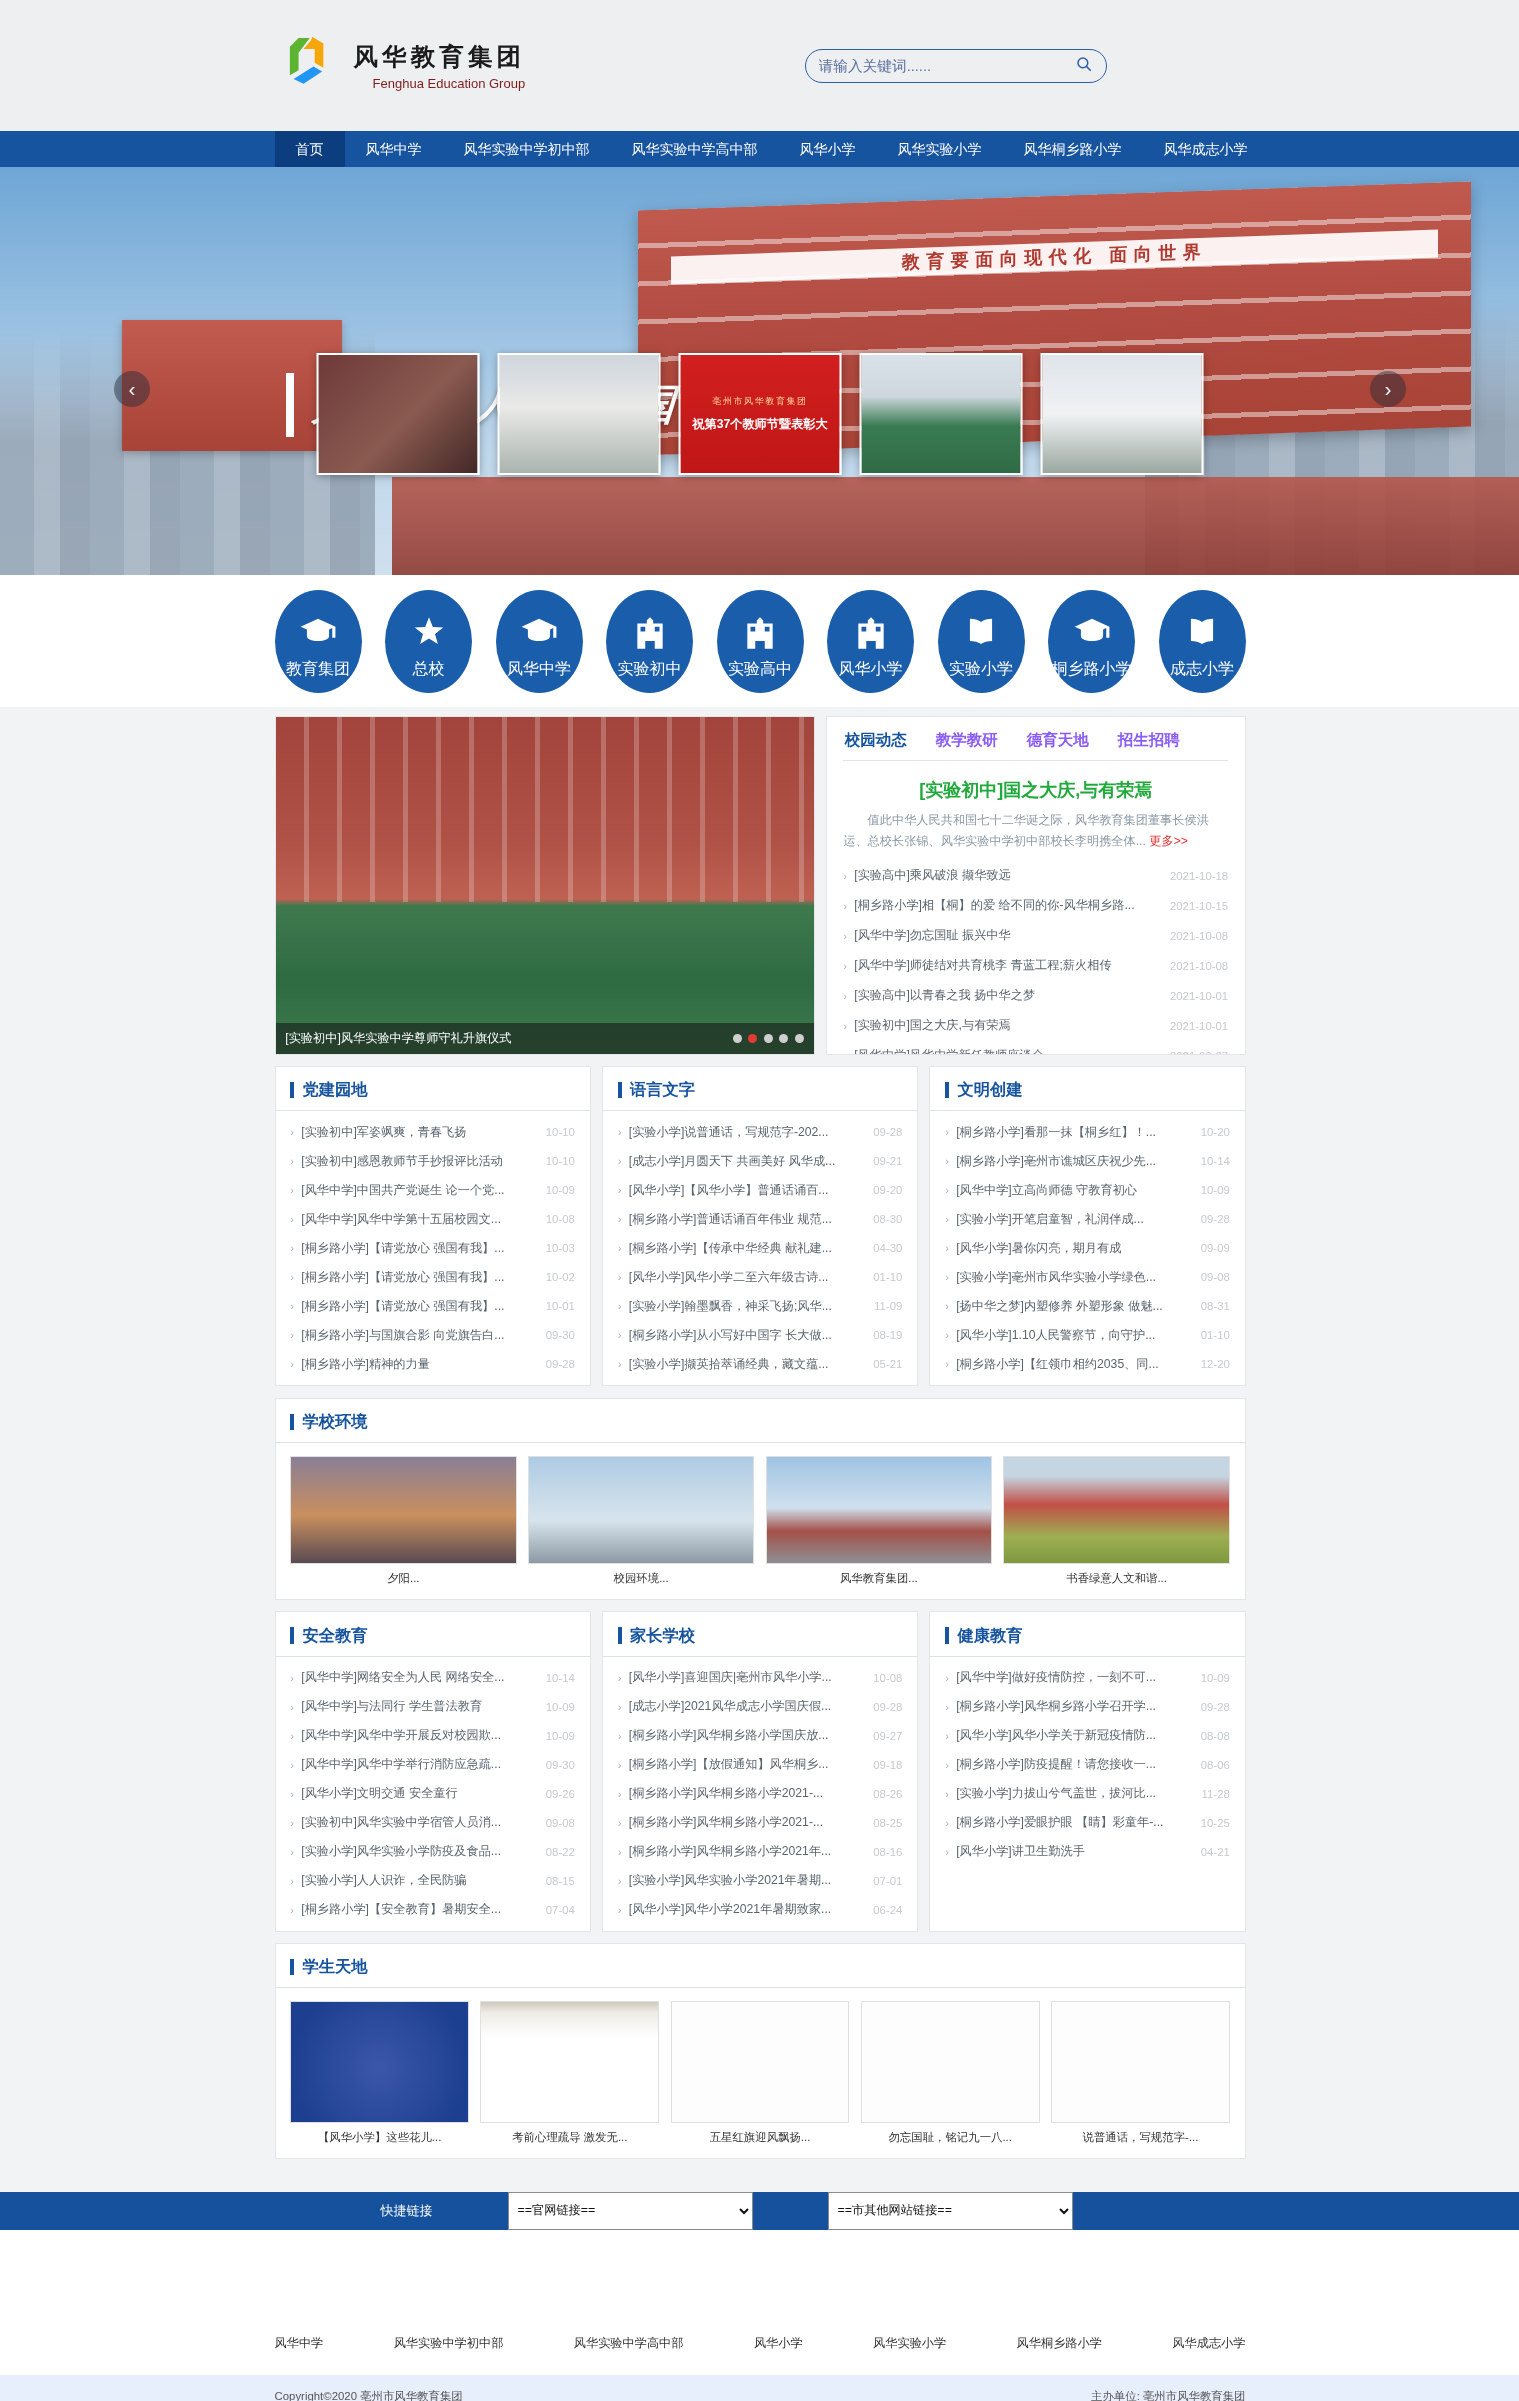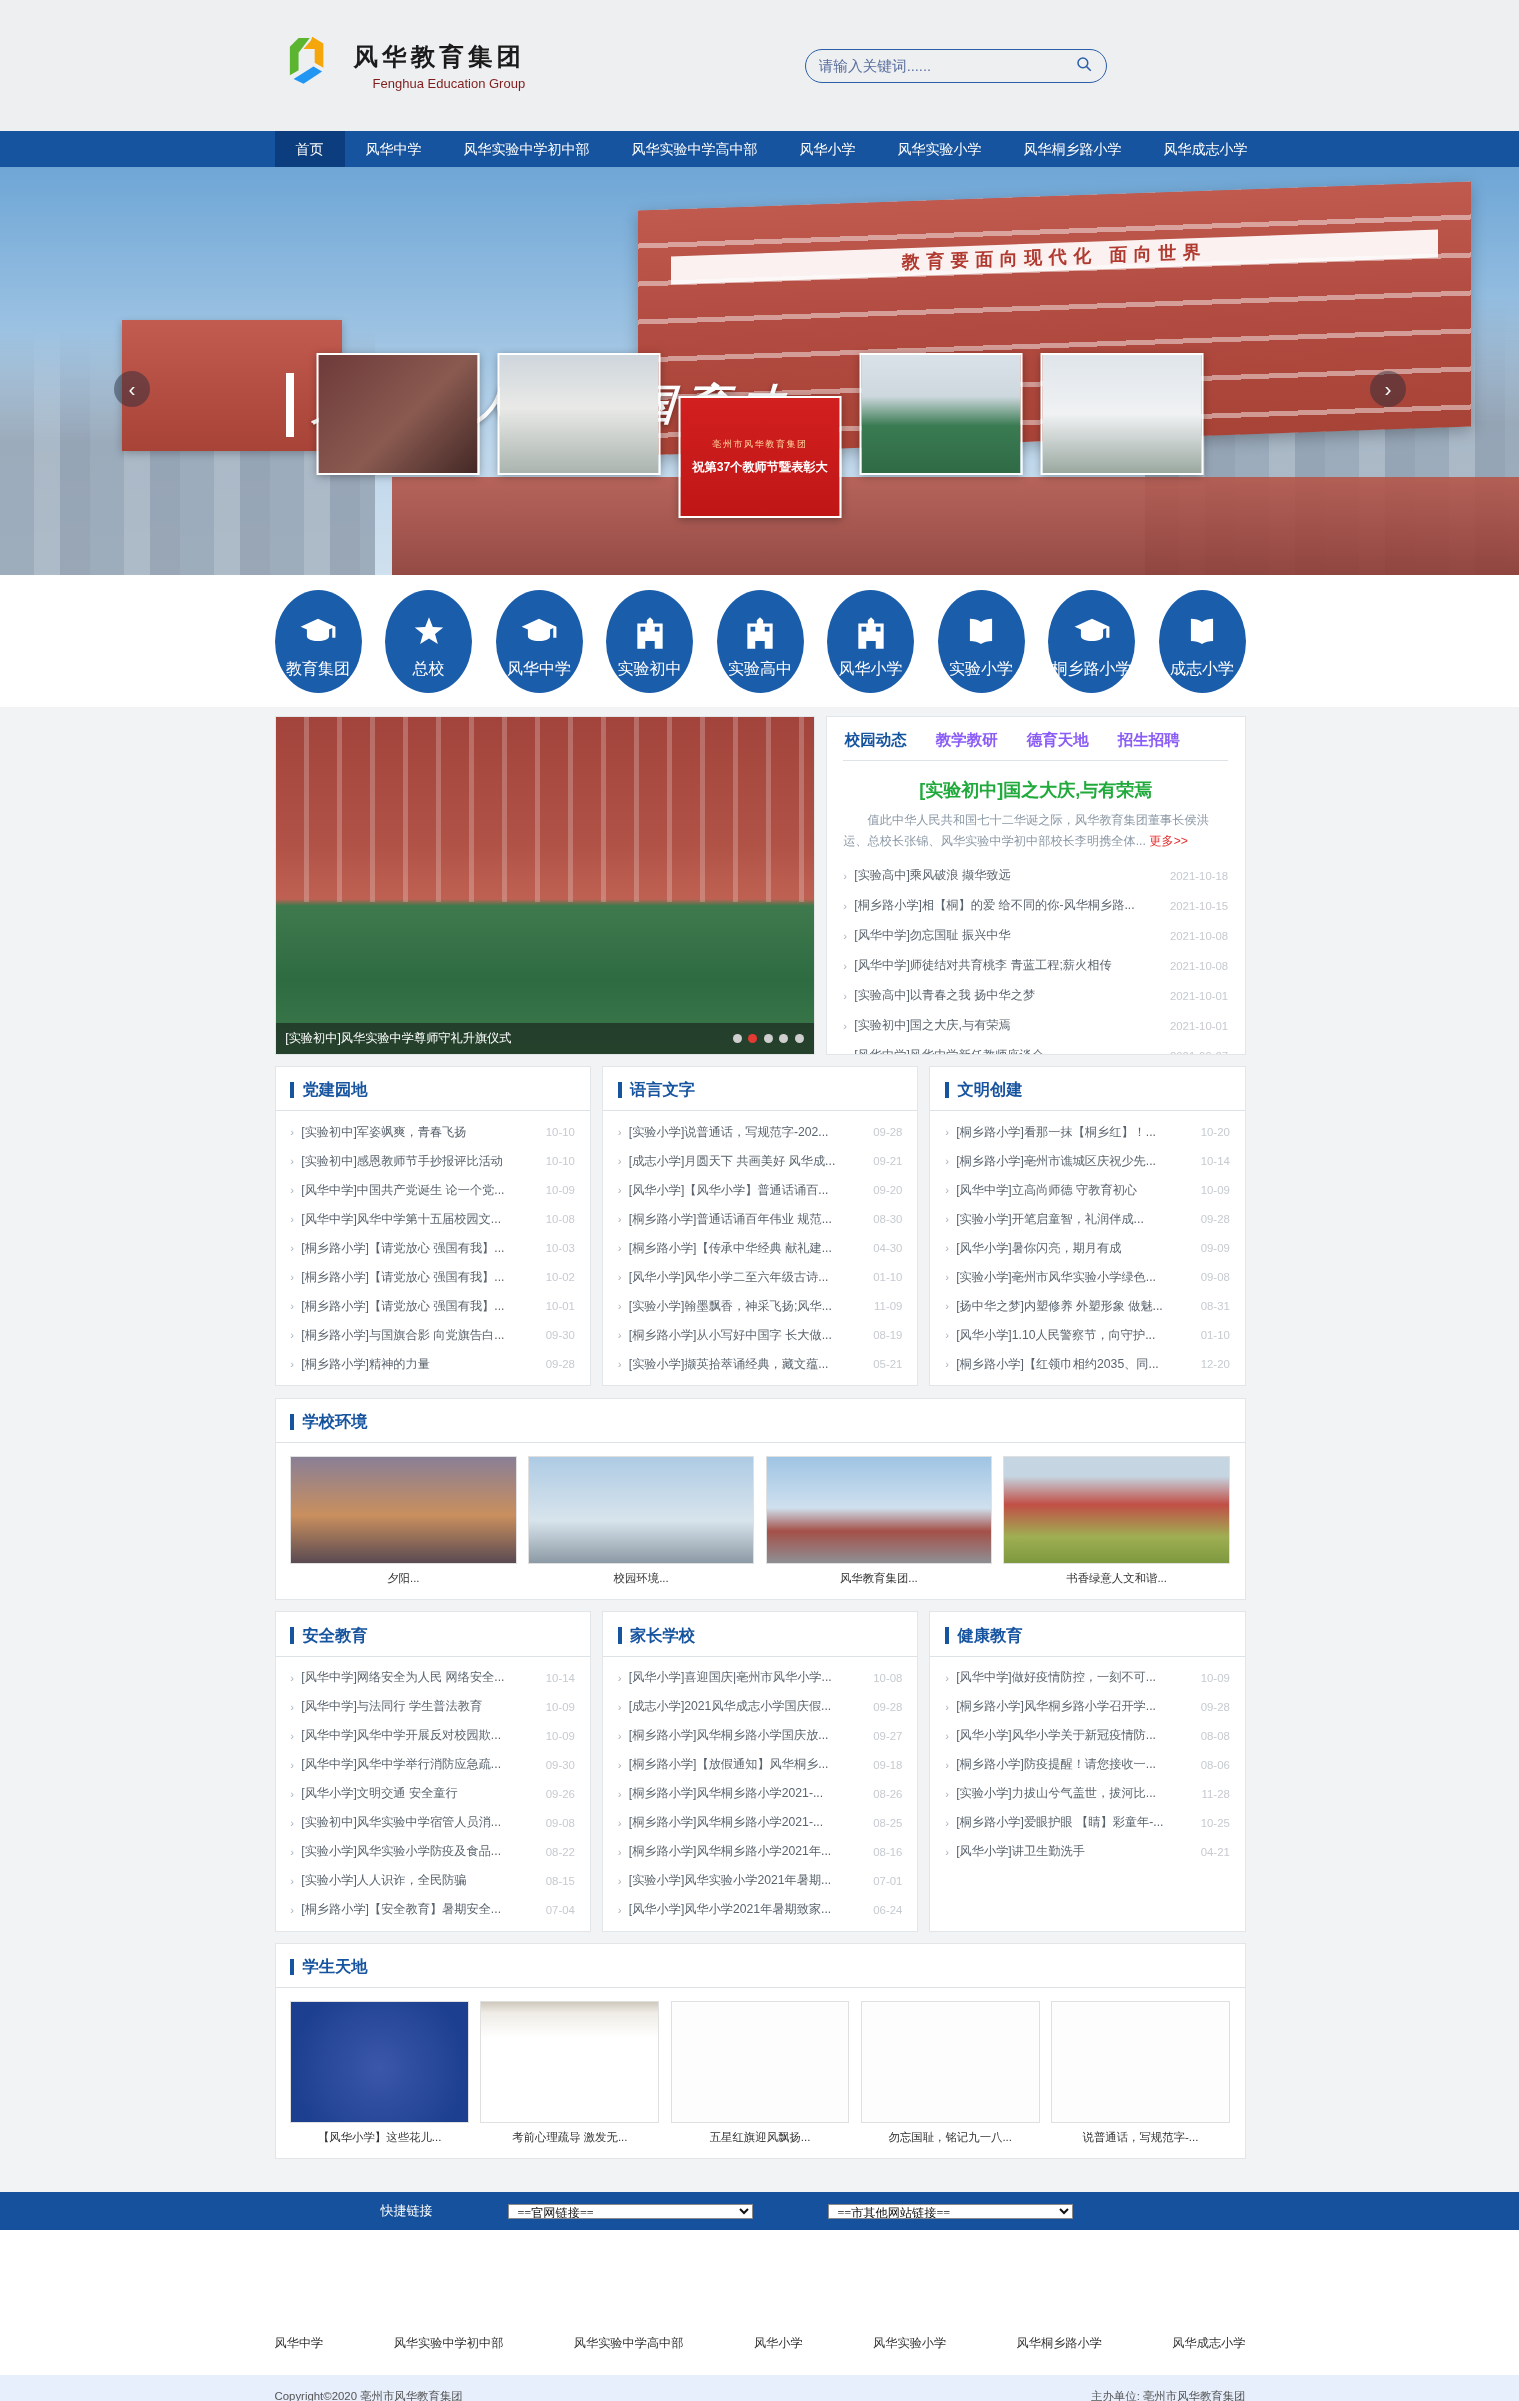--- a/index.html
+++ b/index.html
@@ -40,21 +40,21 @@
   .bld-low { position:absolute; bottom:0; left:392px; right:0; height:98px;
     background:linear-gradient(180deg,#b5574b,#8e3a32); opacity:.9; }
   .slogan { position:absolute; left:286px; top:206px; display:flex; align-items:center; gap:18px; }
   .slogan .bar { width:8.2px; height:64px; background:#fff; }
   .slogan .txt { font-family:"DejaVu Serif","Liberation Serif",serif; font-style:italic; font-weight:bold;
     font-size:42px; color:#fff; letter-spacing:11.4px; text-shadow:0 1.6px 4.9px rgba(0,0,0,.35); transform:skewX(-4deg); }
   .thumbs { position:absolute; top:186px; left:50%; transform:translateX(-50%); display:flex; gap:18px; }
   .thumb { width:163px; height:122px; border:2.4px solid #fff; box-shadow:0 2.4px 8.2px rgba(0,0,0,.35); cursor:pointer; position:relative; overflow:hidden; }
   .thumb.t1 { background:linear-gradient(135deg,#6e3a3a 0,#8a5a50 55%,#432826 100%); }
   .thumb.t2 { background:linear-gradient(180deg,#cfd6dc 0,#e9e9e7 45%,#aab4ae 100%); }
-  .thumb.t3 { background:linear-gradient(180deg,#d21f1f 0,#c01616 100%); display:flex; flex-direction:column; align-items:center; justify-content:center; gap:6.5px;margin-top:43px; }
+  .thumb.t3 { background:linear-gradient(180deg,#d21f1f 0,#c01616 100%); display:flex; flex-direction:column; align-items:center; justify-content:center; gap:6.5px; }
   .thumb.t3 .org { color:#ffd9a0; font-size:9px; letter-spacing:1.6px; }
   .thumb.t3 .ttl { color:#fff; font-size:12.2px; font-weight:bold; text-align:center; padding:0 6.5px; line-height:1.5; }
   .thumb.t4 { background:linear-gradient(180deg,#d9e2e8 0,#cdd8de 35%,#3a7b52 60%,#2f6b45 100%); }
   .thumb.t5 { background:linear-gradient(180deg,#dfe5ea 0,#f0f2f4 50%,#9aa8a0 100%); }
   .bn-arrow { position:absolute; top:204px; width:36px; height:36px; border-radius:50%; background:rgba(30,40,55,.45);
     color:#fff; font-size:21px; display:flex; align-items:center; justify-content:center; cursor:pointer; user-select:none; }
   .bn-arrow.left { left:114px; } .bn-arrow.right { right:114px; }
 
   
   .circles-strip { background:#fff; padding:14.7px 0; }
@@ -116,21 +116,21 @@
   .stu .g-item:nth-child(1) .g-img { background:radial-gradient(circle at 50% 55%,#3b57a9 0,#1d3f8f 80%); }
   .stu .g-item:nth-child(2) .g-img { background:linear-gradient(180deg,#cfc8bd 0,#efece6 9%,#ffffff 30%); }
   .stu .g-item:nth-child(3) .g-img,
   .stu .g-item:nth-child(4) .g-img,
   .stu .g-item:nth-child(5) .g-img { background:#fdfdfd; }
 
   
   .quickbar { background:#15519c; height:38px; }
   .quickbar .container { display:flex; align-items:center; height:100%; }
   .quick-label { color:#fff; font-size:13px; margin-left:106px; }
-  .quickbar select { width:245px; height:15px; margin-left:75px; font-size:12.2px; color:#111; border:0.8px solid #8a8a8a; background:#fff; font-family:Liberation Serif, serif; padding:0 4.9px; }
+  .quickbar select { width:245px; height:38px; margin-left:75px; font-size:12.2px; color:#111; border:0.8px solid #8a8a8a; background:#fff; font-family:Liberation Mono, monospace; padding:0 4.9px; }
   .footer-white { background:#fff; height:145px; display:flex; align-items:flex-end; }
   .school-links { display:flex; justify-content:space-between; width:971px; margin:0 auto 23px; }
   .school-links span { font-size:12.2px; color:#333; cursor:pointer; }
   .footer-strip { background:#e7effc; padding:10.6px 0 13px; }
   .footer-strip .container { display:flex; font-size:11.4px; color:#555; }
   .fs-left div { line-height:1.9; }
   .fs-right { margin-left:auto; line-height:1.9; }
 </style>
 </head>
 <body>

